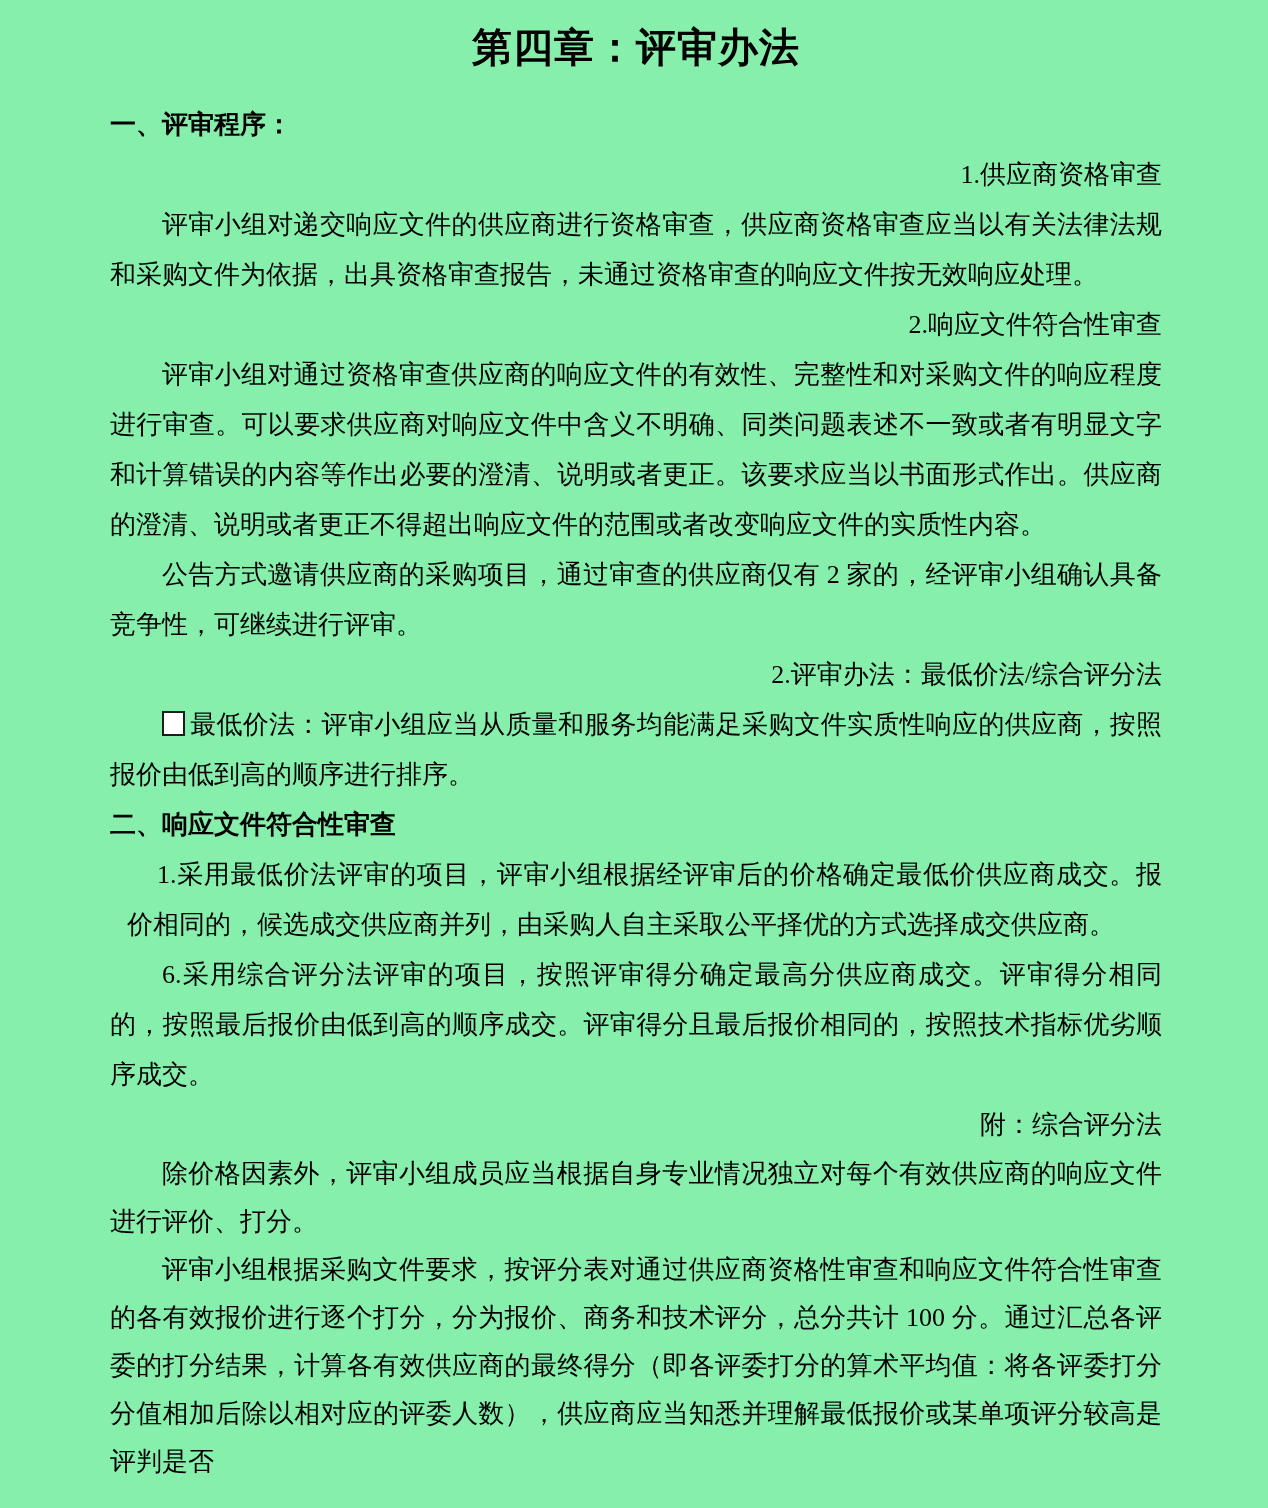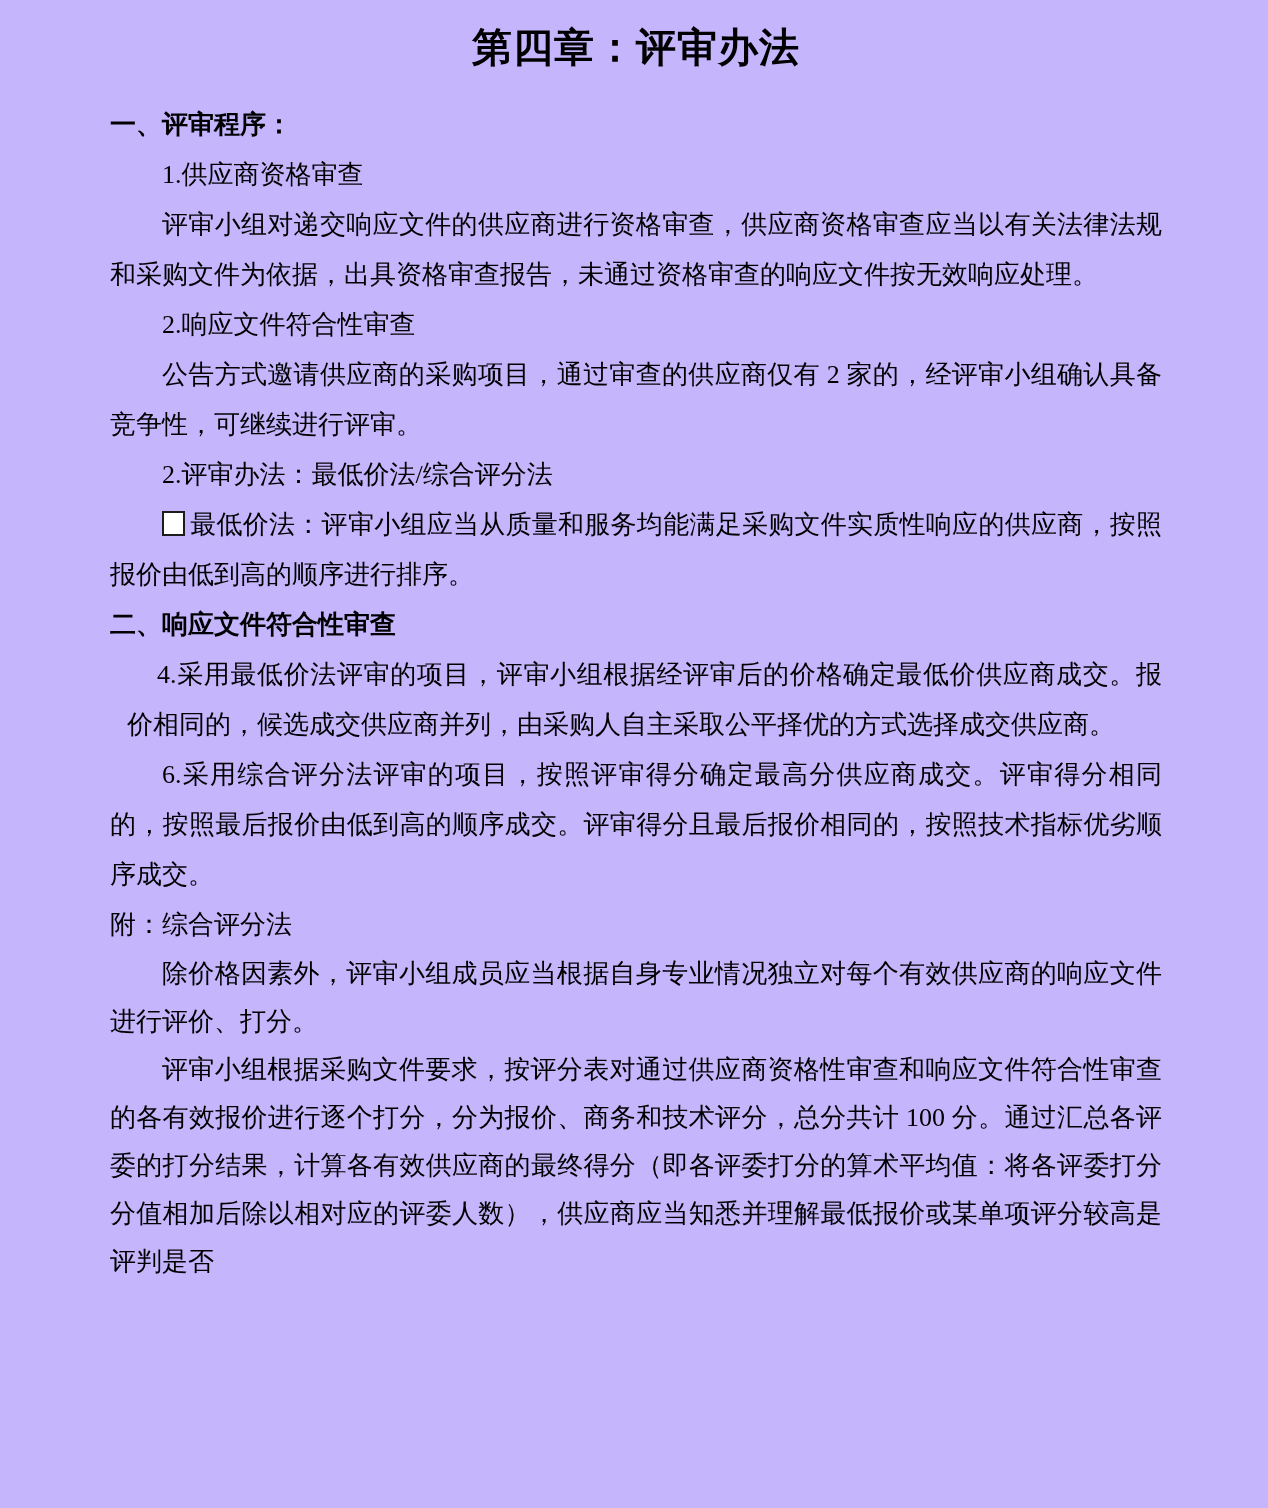--- a/index.html
+++ b/index.html
@@ -12,21 +12,21 @@
     height: 1508px;
     overflow: hidden;
     color: #000000;
     font-family: "Liberation Serif", "DejaVu Serif", serif;
   }
   .page {
     box-sizing: border-box;
     width: 1268px;
     height: 1508px;
     padding: 24px 106px 0 110px;
-    background: #c4b5fd;
+    background: #86efac;
   }
   .doc-title {
     font-size: 40px;
     line-height: 48px;
     font-weight: bold;
     text-align: center;
     margin: 0 0 28px 0;
     letter-spacing: 1px;
   }
   p {
@@ -38,21 +38,21 @@
     word-break: break-all;
   }
   p.h2 {
     font-weight: bold;
     text-align: left;
   }
   p.ind {
     text-indent: 2em;
   }
   p.short {
-    text-align: left;
+    text-align: right;
   }
   p.hang {
     padding-left: 17px;
     text-indent: 30px;
   }
   p.cb2 {
     margin-top: 9px;
     line-height: 56px;
   }
   p.tight {
@@ -93,31 +93,32 @@
   <h1 class="doc-title">第四章：评审办法</h1>
 
   <p class="h2">一、评审程序：</p>
 
   <p class="ind short">1.供应商资格审查</p>
 
   <p class="ind">评审小组对递交响应文件的供应商进行资格审查，供应商资格审查应当以有关法律法规和采购文件为依据，出具资格审查报告，未通过资格审查的响应文件按无效响应处理。</p>
 
   <p class="ind short">2.响应文件符合性审查</p>
 
+  <p class="ind">评审小组对通过资格审查供应商的响应文件的有效性、完整性和对采购文件的响应程度进行审查。可以要求供应商对响应文件中含义不明确、同类问题表述不一致或者有明显文字和计算错误的内容等作出必要的澄清、说明或者更正。该要求应当以书面形式作出。供应商的澄清、说明或者更正不得超出响应文件的范围或者改变响应文件的实质性内容。</p>
 
   <p class="ind">公告方式邀请供应商的采购项目，通过审查的供应商仅有 2 家的，经评审小组确认具备竞争性，可继续进行评审。</p>
 
   <p class="ind short">2.评审办法：最低价法/综合评分法</p>
 
   <p class="ind"><span class="cb-unchecked"></span><span>最低价法：评审小组应当从质量和服务均能满足采购文件实质性响应的供应商，按照报价由低到高的顺序进行排序。</span></p>
 
 
   <p class="h2">二、响应文件符合性审查</p>
 
-  <p class="hang">4.采用最低价法评审的项目，评审小组根据经评审后的价格确定最低价供应商成交。报价相同的，候选成交供应商并列，由采购人自主采取公平择优的方式选择成交供应商。</p>
+  <p class="hang">1.采用最低价法评审的项目，评审小组根据经评审后的价格确定最低价供应商成交。报价相同的，候选成交供应商并列，由采购人自主采取公平择优的方式选择成交供应商。</p>
 
   <p class="ind">6.采用综合评分法评审的项目，按照评审得分确定最高分供应商成交。评审得分相同的，按照最后报价由低到高的顺序成交。评审得分且最后报价相同的，按照技术指标优劣顺序成交。</p>
 
   <p class="short">附：综合评分法</p>
 
   <p class="ind tight">除价格因素外，评审小组成员应当根据自身专业情况独立对每个有效供应商的响应文件进行评价、打分。</p>
 
   <p class="ind tight">评审小组根据采购文件要求，按评分表对通过供应商资格性审查和响应文件符合性审查的各有效报价进行逐个打分，分为报价、商务和技术评分，总分共计 100 分。通过汇总各评委的打分结果，计算各有效供应商的最终得分（即各评委打分的算术平均值：将各评委打分分值相加后除以相对应的评委人数），供应商应当知悉并理解最低报价或某单项评分较高是评判是否</p>
 
 </div>

